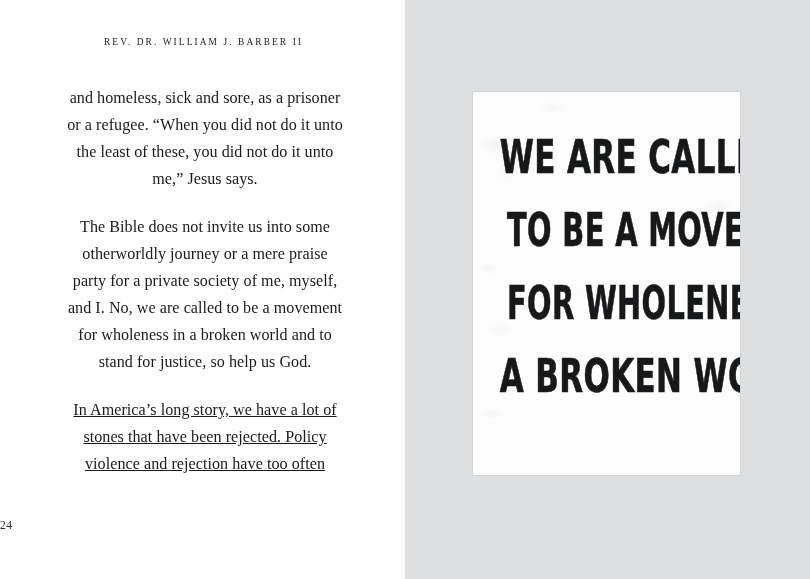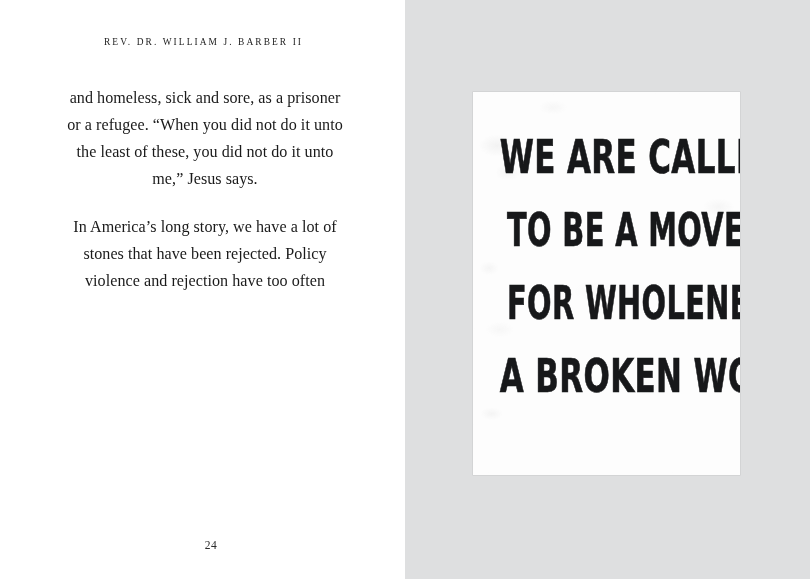--- a/index.html
+++ b/index.html
@@ -45,32 +45,31 @@
   }
   .body-col p {
     margin: 0 0 21px 0;
     font-family: "Liberation Serif", serif;
     font-size: 16.1px;
     line-height: 27px;
     color: #1a1a1a;
     text-align: center;
     letter-spacing: 0.05px;
   }
-  .body-col p:last-child { margin-bottom: 16px; }
+  .body-col p:last-child { margin-bottom: 16px; text-decoration: underline; }
   .folio {
     position: absolute;
     left: 0;
     top: 519px;
     width: 422px;
-    text-align: center;
+    text-align: left;
     font-family: "Liberation Serif", serif;
     font-size: 11.5px;
     color: #2b2b2b;
     letter-spacing: 0.6px;
-    margin-top: 20px;
   }
 
   
   .page-right {
     position: absolute;
     left: 405px; top: 0;
     width: 405px;
     height: 579px;
     background: #dedfe0;
   }
@@ -168,20 +167,21 @@
 <body>
 
 <div class="spread">
 
   <div class="page-left">
 
     <div class="running-head">REV. DR. WILLIAM J. BARBER II</div>
 
     <div class="body-col">
       <p>and homeless, sick and sore, as a prisoner or a refugee. “When you did not do it unto the least of these, you did not do it unto me,” Jesus says.</p>
+      <p>The Bible does not invite us into some otherworldly journey or a mere praise party for a private society of me, myself, and I. No, we are called to be a movement for wholeness in a broken world and to stand for justice, so help us God.</p>
       <p>In America’s long story, we have a lot of stones that have been rejected. Policy violence and rejection have too often</p>
     </div>
 
     <div class="folio">24</div>
   </div>
 
   <div class="page-right">
 
     <div class="poster-wrap">
       <div class="poster">

